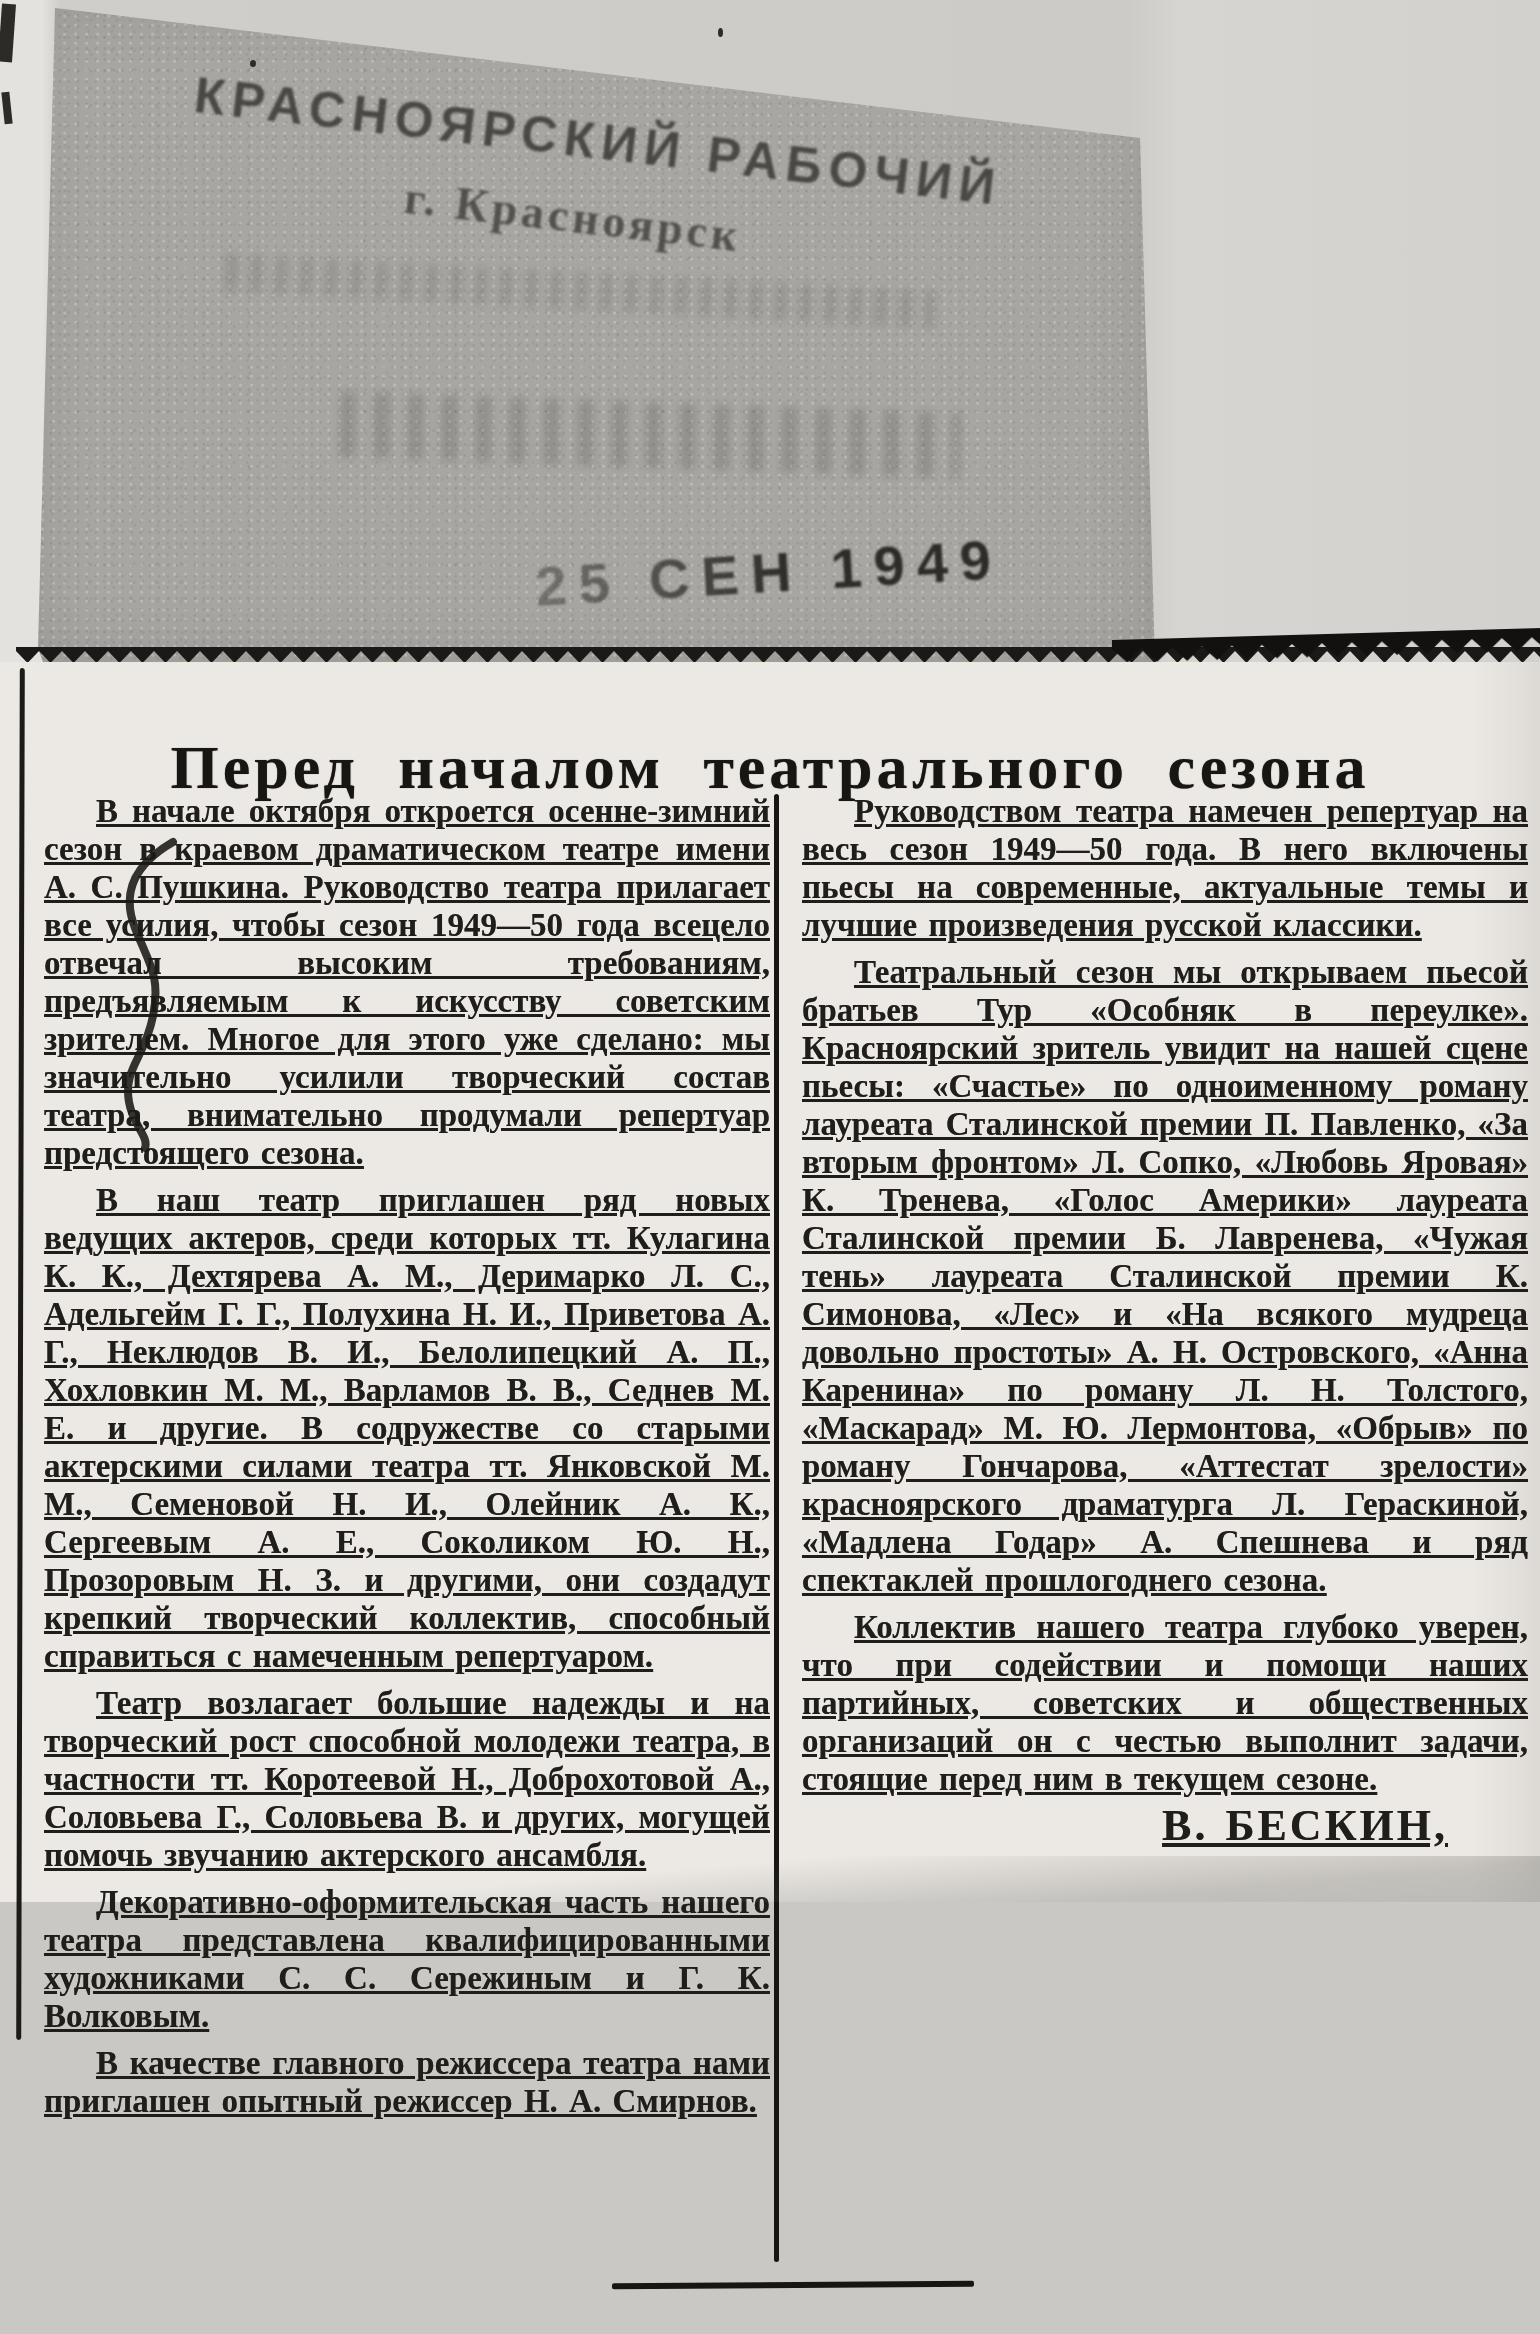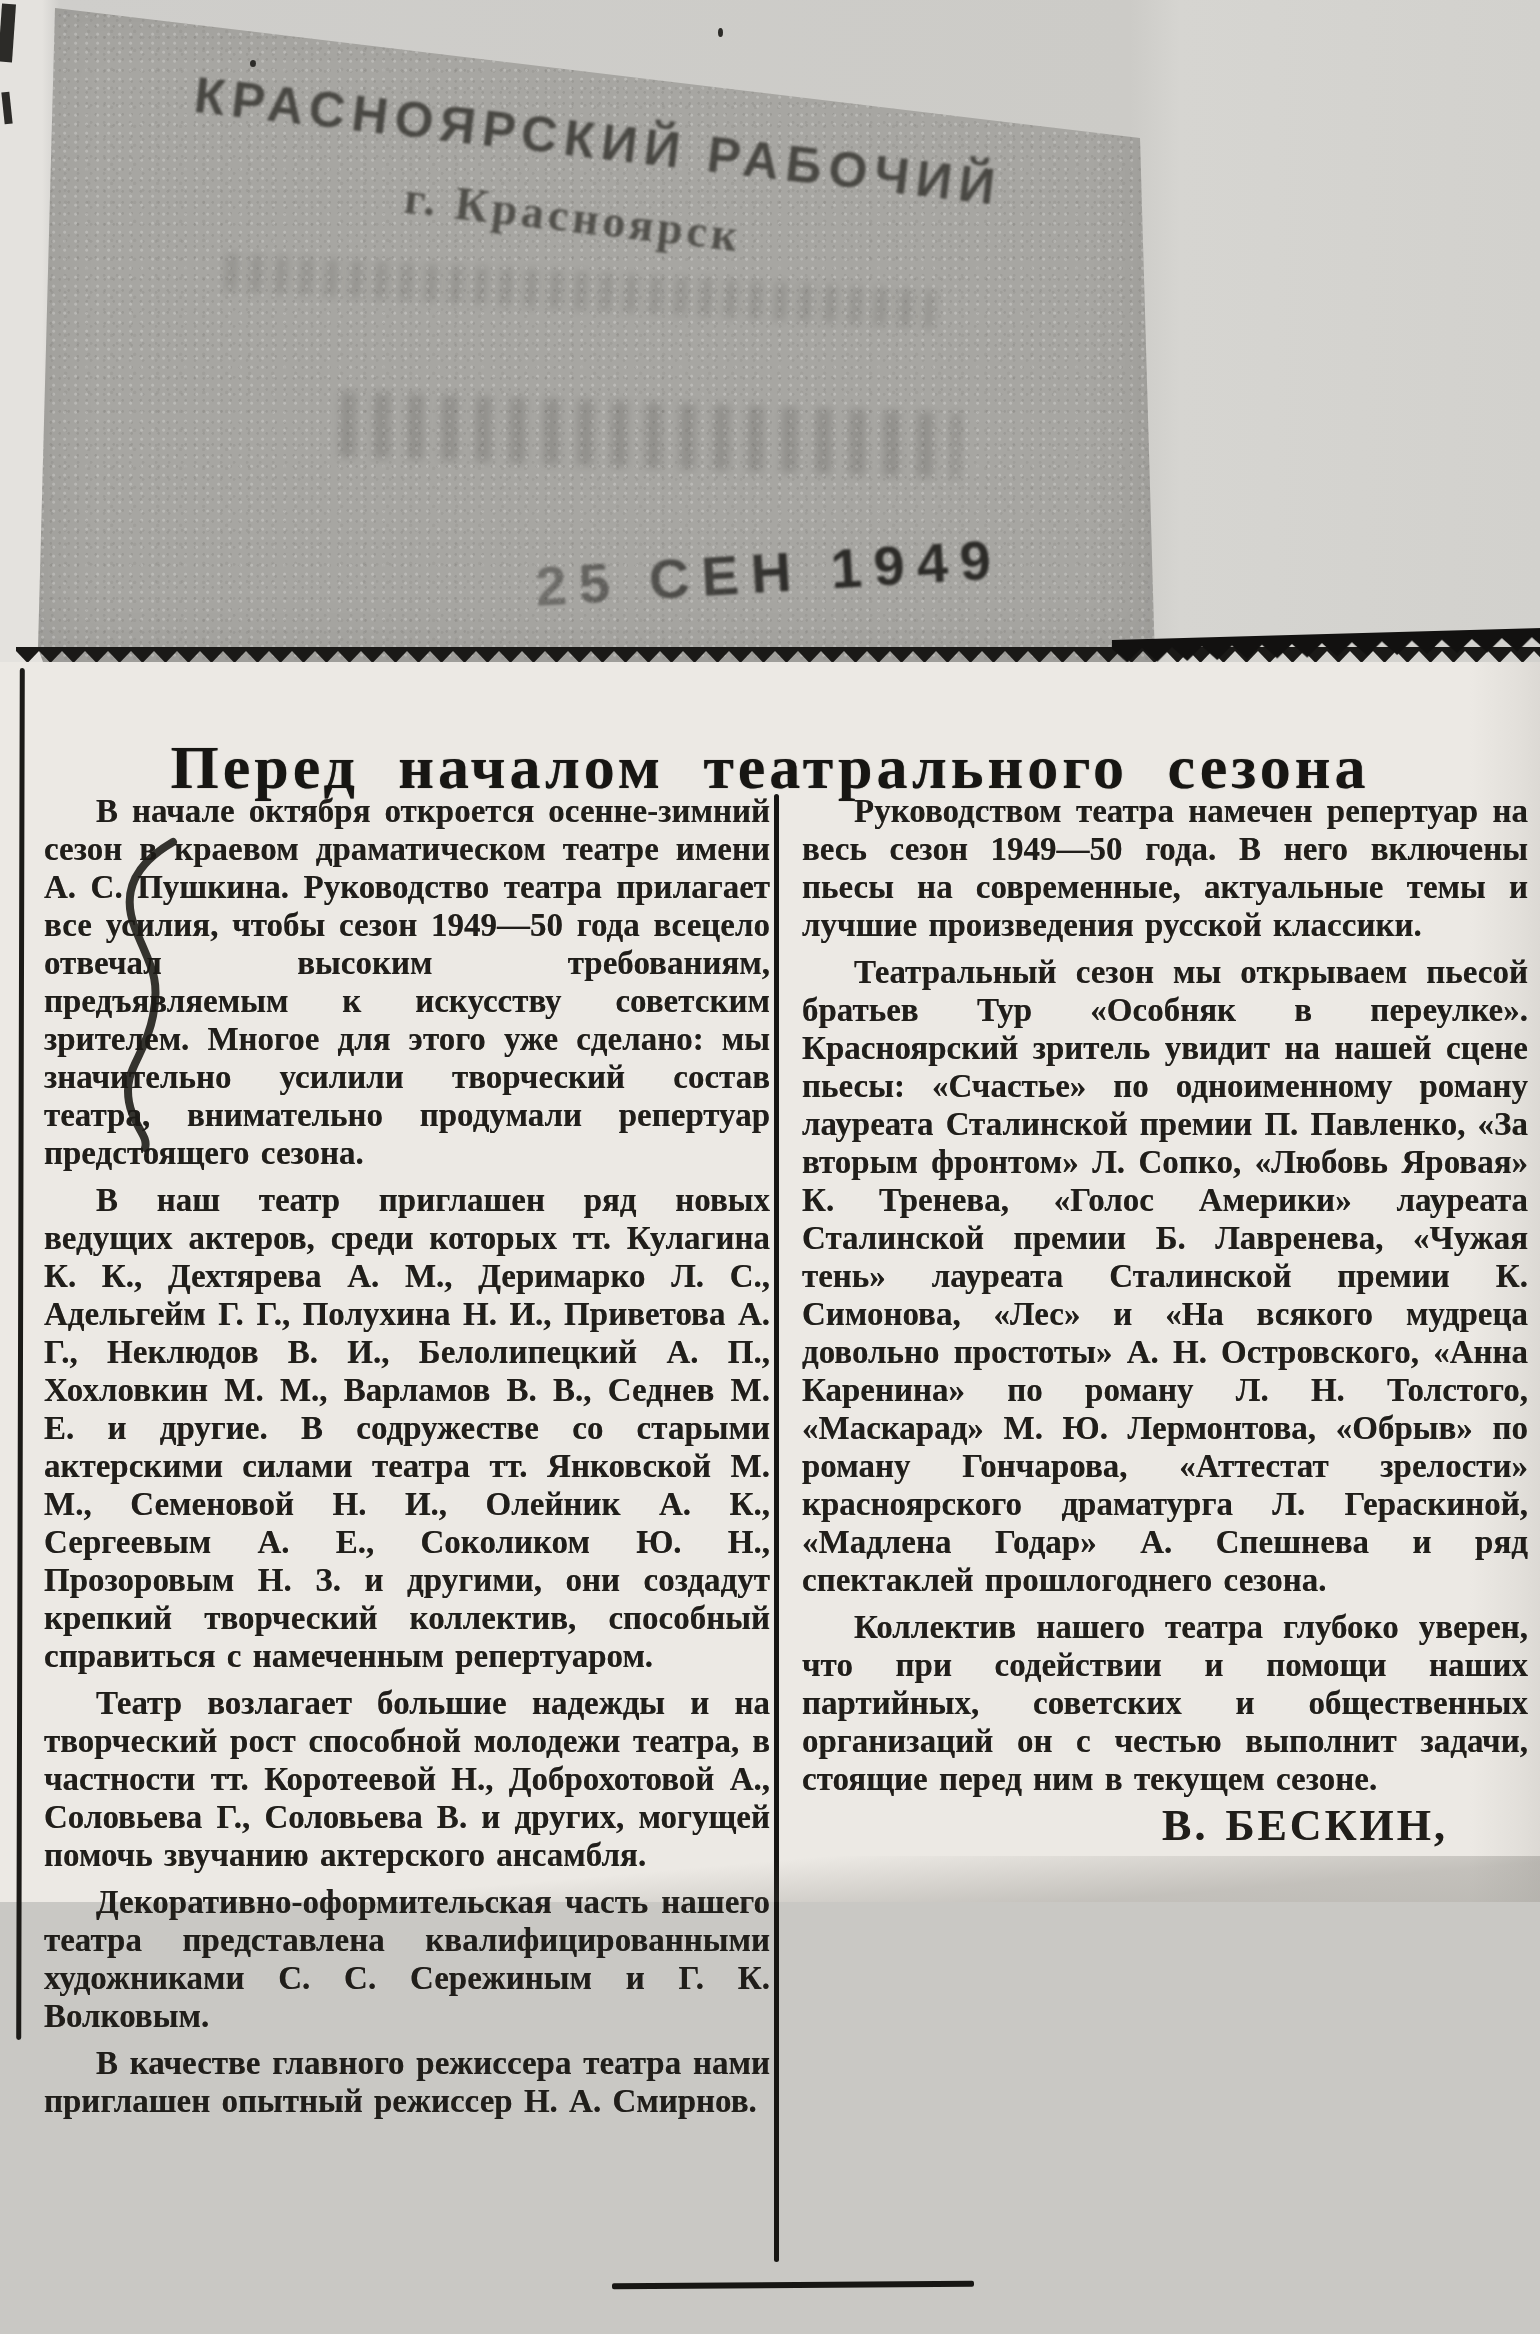--- a/index.html
+++ b/index.html
@@ -50,21 +50,21 @@
   .clipping{position:absolute;left:0;top:662px;width:1540px;height:1240px;
     background:linear-gradient(90deg,#ece9e4 0 1470px,#e2dfda 1520px,#dcd9d4 100%);}
   .clipping::after{content:"";position:absolute;left:0;bottom:0;width:100%;height:46px;
     background:linear-gradient(175deg, transparent 40%, rgba(90,88,82,.28) 78%, rgba(150,148,142,.55) 100%);}
   .clip-left-edge{position:absolute;left:18px;top:6px;width:5px;height:1372px;
     background:#1c1b18;border-radius:3px;transform:rotate(.15deg);}
   .headline{position:absolute;left:40px;top:28px;width:1460px;text-align:center;
     font-weight:bold;font-size:62px;letter-spacing:4px;word-spacing:20px;
     color:#171613;text-shadow:0 0 1px rgba(23,22,19,.6);}
   .col{position:absolute;top:130px;color:#201e1a;font-size:33px;line-height:38px;
-    text-align:justify;font-weight:bold;word-spacing:3px;}
+    text-align:justify;font-weight:bold;word-spacing:3px;text-decoration:underline;}
   .col p{margin:0 0 9px 0;text-indent:52px;text-shadow:0 0 .5px rgba(32,30,26,.55);}
   .col-left{left:44px;width:726px;}
   .col-right{left:802px;width:726px;}
   .column-divider{position:absolute;left:774px;top:132px;width:5px;height:1468px;
     background:#171613;border-radius:3px;}
   .signature-name{text-align:right;padding-right:80px;font-size:44px;
     letter-spacing:3px;margin-top:14px;text-indent:0;}
   .signature-role{padding-left:102px;text-indent:0;margin-top:2px;}
   .bottom-rule{position:absolute;left:612px;top:1620px;width:362px;height:6px;
     background:#171613;transform:rotate(-.4deg);border-radius:2px;}

